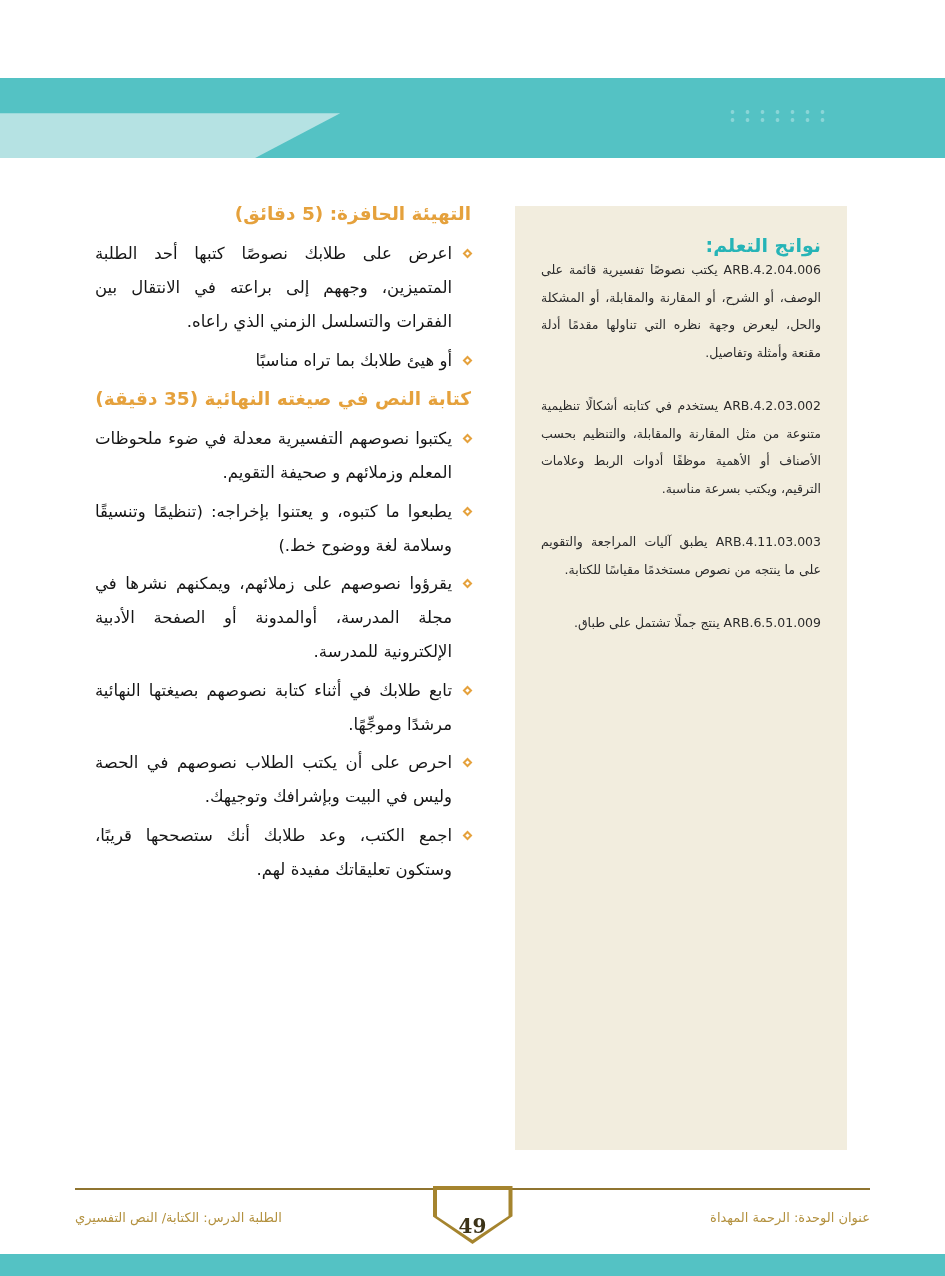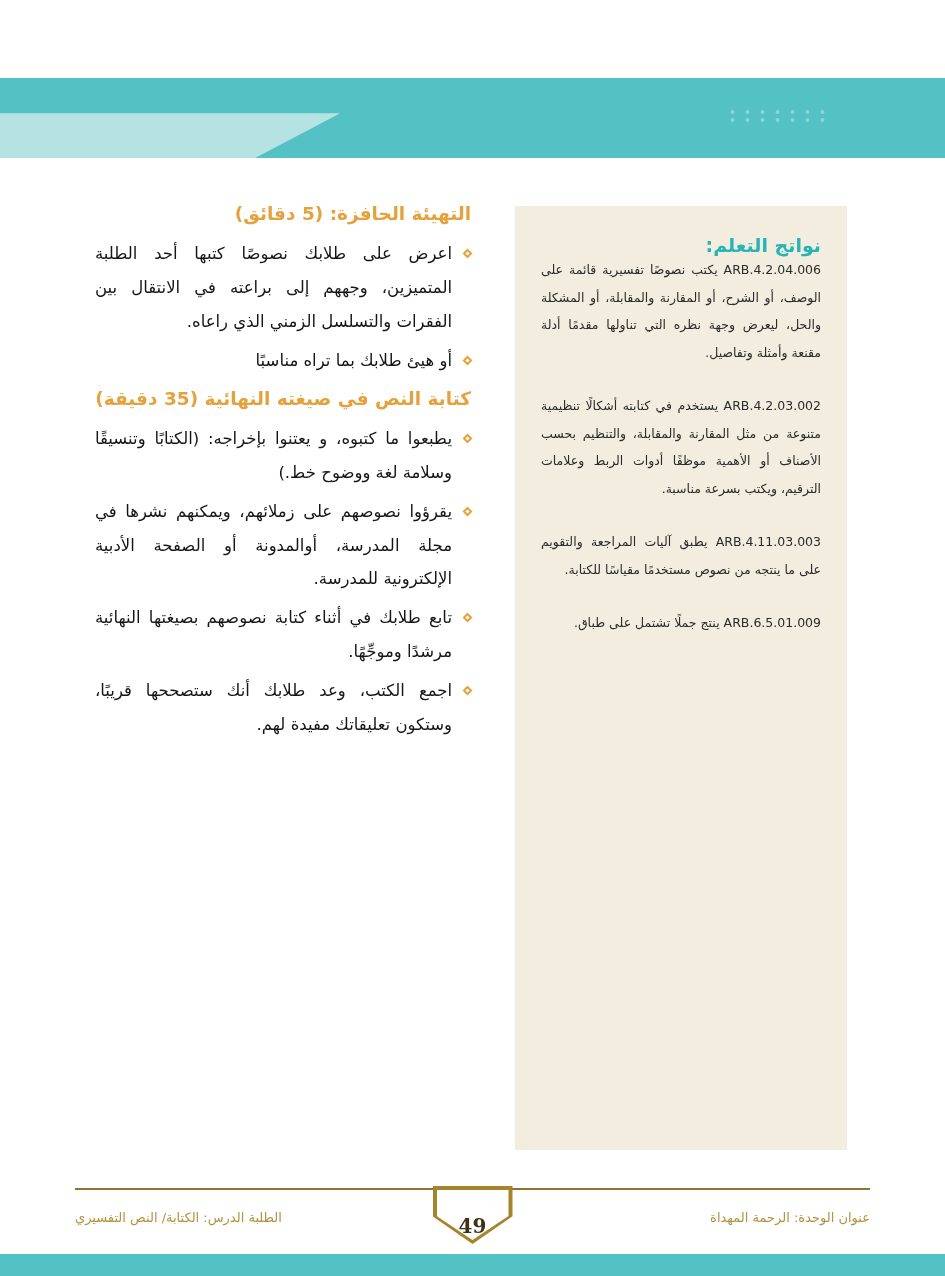--- a/index.html
+++ b/index.html
@@ -141,29 +141,37 @@
       </div>
       <div class="bullet">
         <span class="marker"></span>
         <span class="text">أو هيئ طلابك بما تراه مناسبًا</span>
       </div>
 
       <div class="main-heading">كتابة النص في صيغته النهائية (35 دقيقة)</div>
 
       <div class="bullet">
         <span class="marker"></span>
-        <span class="text">يطبعوا ما كتبوه، و يعتنوا بإخراجه: (الكتابًا وتنسيقًا وسلامة لغة ووضوح خط.)</span>
+        <span class="text">يكتبوا نصوصهم التفسيرية معدلة في ضوء ملحوظات المعلم وزملائهم و صحيفة التقويم.</span>
+      </div>
+      <div class="bullet">
+        <span class="marker"></span>
+        <span class="text">يطبعوا ما كتبوه، و يعتنوا بإخراجه: (تنظيمًا وتنسيقًا وسلامة لغة ووضوح خط.)</span>
       </div>
       <div class="bullet">
         <span class="marker"></span>
         <span class="text">يقرؤوا نصوصهم على زملائهم، ويمكنهم نشرها في مجلة المدرسة، أوالمدونة أو الصفحة الأدبية الإلكترونية للمدرسة.</span>
       </div>
       <div class="bullet">
         <span class="marker"></span>
         <span class="text">تابع طلابك في أثناء كتابة نصوصهم بصيغتها النهائية مرشدًا وموجِّهًا.</span>
+      </div>
+      <div class="bullet">
+        <span class="marker"></span>
+        <span class="text">احرص على أن يكتب الطلاب نصوصهم في الحصة وليس في البيت وبإشرافك وتوجيهك.</span>
       </div>
       <div class="bullet">
         <span class="marker"></span>
         <span class="text">اجمع الكتب، وعد طلابك أنك ستصححها قريبًا، وستكون تعليقاتك مفيدة لهم.</span>
       </div>
 
     </main>
   </div>
 
   <div class="footer">

